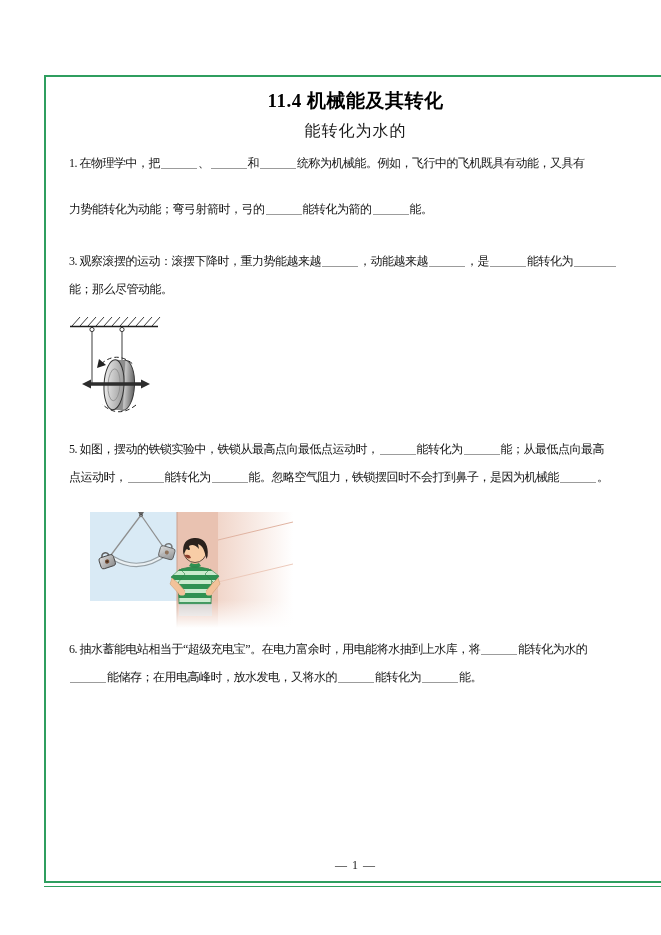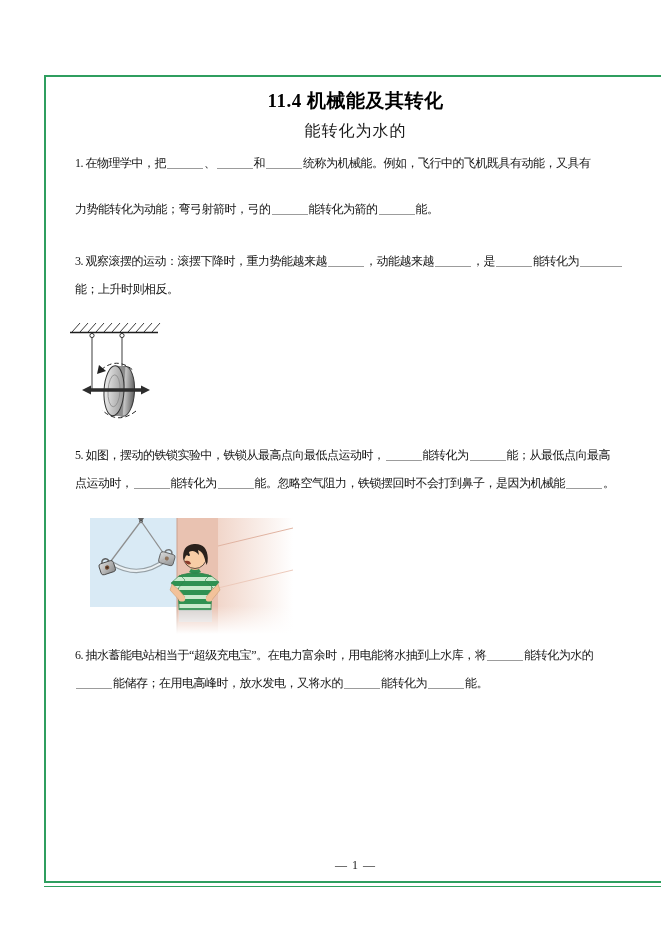--- a/index.html
+++ b/index.html
@@ -24,21 +24,21 @@
     padding:12px 12px 0 12px;
   }
   .doc-title {
     margin:0; text-align:center; font-size:19px; line-height:24px;
     font-weight:bold; color:#000; letter-spacing:0.5px;
   }
   .doc-subtitle {
     margin:8px 0 0 0; text-align:center; font-size:16px; line-height:20px;
     font-weight:normal; color:#1a1a1a; letter-spacing:1px;
   }
-  .q { margin:17px; }
+  .q { margin:11px; }
   .q1 { margin-top:8px; }
   .q2 { margin-top:18px; }
   .q3 { margin-top:24px; }
   .q4 { margin-top:18px; }
   .q5 { margin-top:17px; }
   .q6 { margin-top:7px; }
   .line {
     margin:0; font-size:12px; line-height:28px; letter-spacing:-0.5px;
     white-space:nowrap; color:#151515;
   }
@@ -67,21 +67,21 @@
     <div class="q q1">
       <p class="line">1. 在物理学中，把<span class="blank" style="width: 36px;"></span>、<span class="blank" style="width: 36px;"></span>和<span class="blank" style="width: 36px;"></span>统称为机械能。例如，飞行中的飞机既具有动能，又具有</p>
     </div>
 
     <div class="q q2">
       <p class="line">力势能转化为动能；弯弓射箭时，弓的<span class="blank" style="width: 36px;"></span>能转化为箭的<span class="blank" style="width: 36px;"></span>能。</p>
     </div>
 
     <div class="q q3">
       <p class="line">3. 观察滚摆的运动：滚摆下降时，重力势能越来越<span class="blank" style="width: 36px;"></span>，动能越来越<span class="blank" style="width: 36px;"></span>，是<span class="blank" style="width: 36px;"></span>能转化为<span class="blank" style="width: 42px;"></span></p>
-      <p class="line">能；上升时则相反。</p>
+      <p class="line">能；那么尽管动能。</p>
     </div>
 
     <div class="fig fig-roller">
       <svg width="100" height="104" viewBox="0 0 100 104">
         <defs>
           <linearGradient id="discFace" x1="0" y1="0" x2="1" y2="0">
             <stop offset="0" stop-color="#ececec"></stop>
               <stop offset="1" stop-color="#9a9a9a"></stop>
           </linearGradient>
           <linearGradient id="discRim" x1="0" y1="0" x2="1" y2="0">

